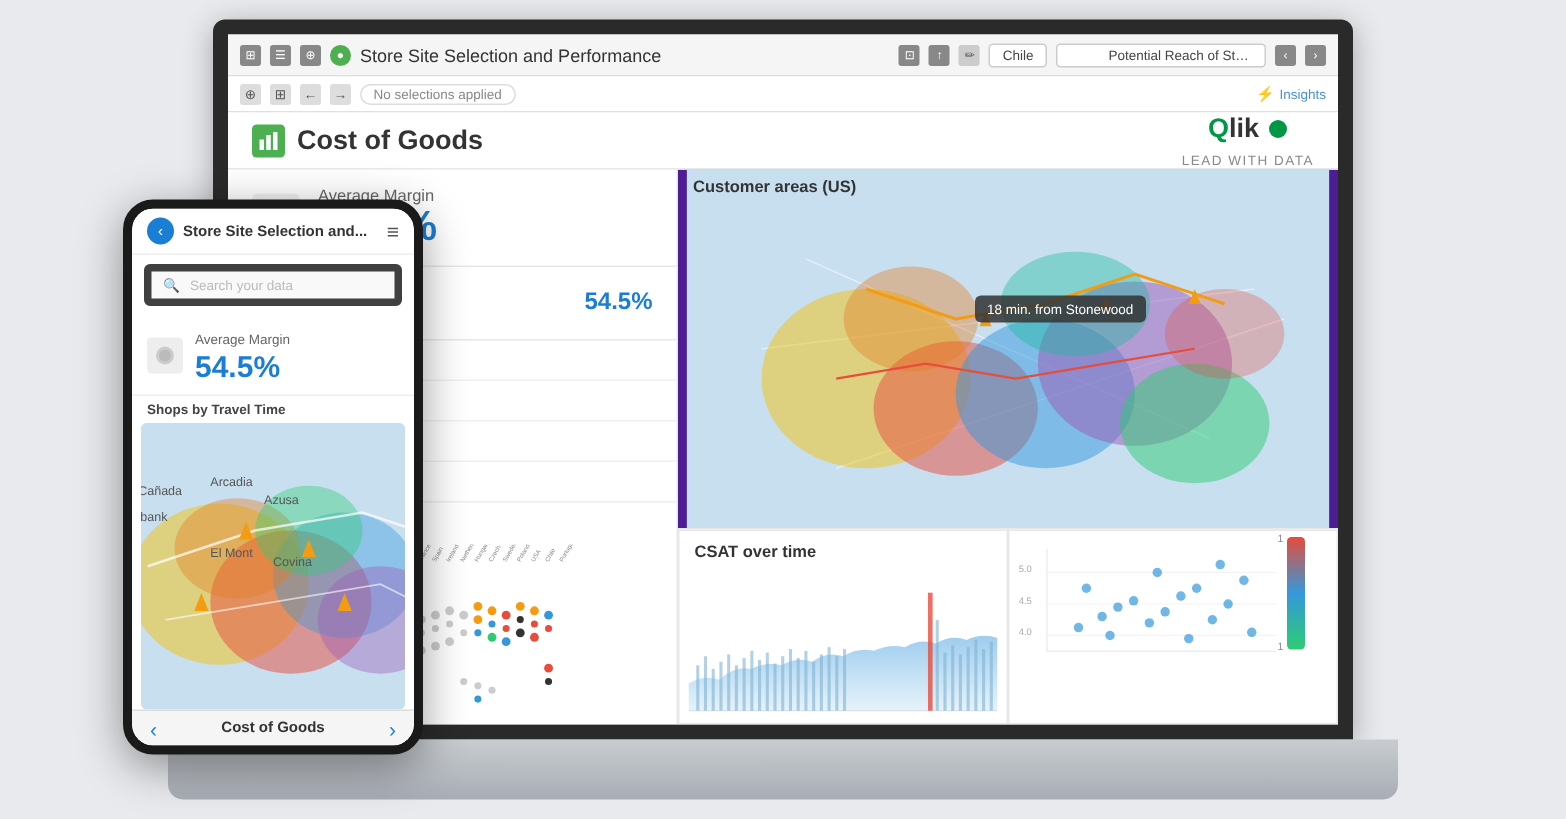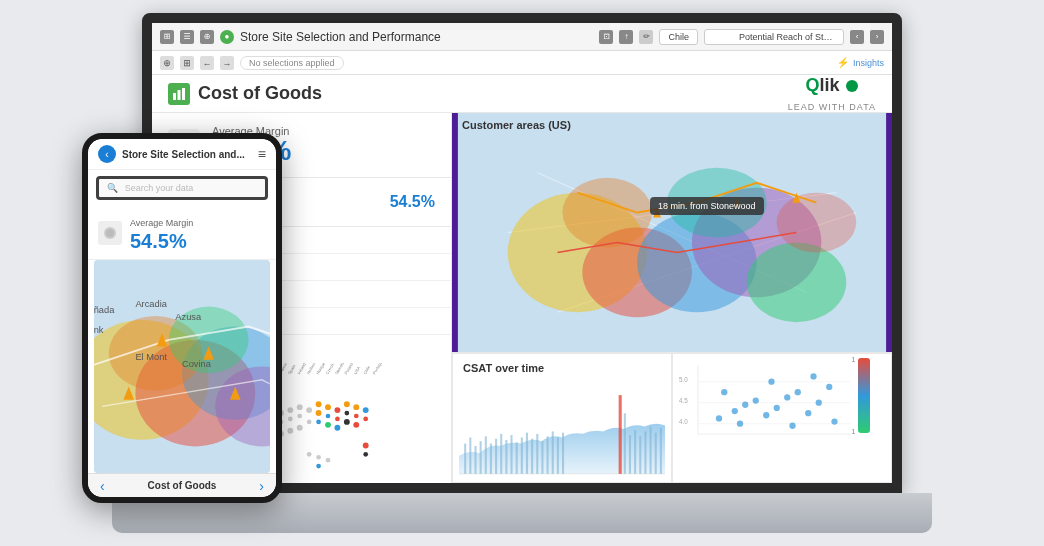--- a/index.html
+++ b/index.html
@@ -320,21 +320,21 @@
       font-weight: 600;
       flex: 1;
     }
     .phone-menu {
       font-size: 14px;
       color: #555;
     }
     .phone-search {
       margin: 6px 8px;
       padding: 4px 8px;
-      border: 3px solid #404040;
+      border: 5px solid #404040;
       border-radius: 4px;
       font-size: 9px;
       color: #bbb;
       background: #f9f9f9;
     }
     .phone-metric {
       padding: 6px 10px;
       display: flex;
       align-items: center;
       gap: 8px;
@@ -702,20 +702,21 @@
             <circle cx="12" cy="12" r="9" fill="#ccc"></circle>
             <circle cx="12" cy="12" r="6" fill="#bbb"></circle>
           </svg>
         </div>
         <div>
           <span class="phone-metric-label">Average Margin</span>
           <div class="phone-metric-value">54.5%</div>
         </div>
       </div>
 
+      <div class="phone-section-title">Shops by Travel Time</div>
 
       <div class="phone-map">
         <svg width="100%" height="100%" viewBox="0 0 180 160" preserveAspectRatio="xMidYMid slice">
           <rect width="180" height="160" fill="#c8dff0"></rect>
           <ellipse cx="60" cy="90" rx="50" ry="45" fill="#f1c40f" opacity="0.5"></ellipse>
           <ellipse cx="100" cy="100" rx="45" ry="40" fill="#e74c3c" opacity="0.5"></ellipse>
           <ellipse cx="130" cy="85" rx="40" ry="35" fill="#3498db" opacity="0.4"></ellipse>
           <ellipse cx="70" cy="70" rx="35" ry="28" fill="#e67e22" opacity="0.4"></ellipse>
           <ellipse cx="110" cy="60" rx="30" ry="25" fill="#2ecc71" opacity="0.4"></ellipse>
           <ellipse cx="150" cy="110" rx="35" ry="30" fill="#9b59b6" opacity="0.4"></ellipse>

